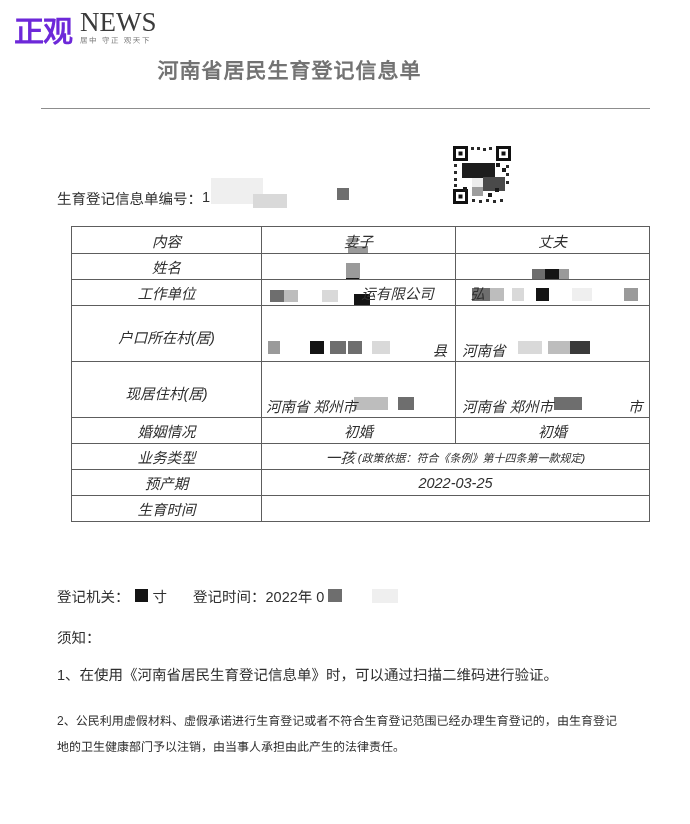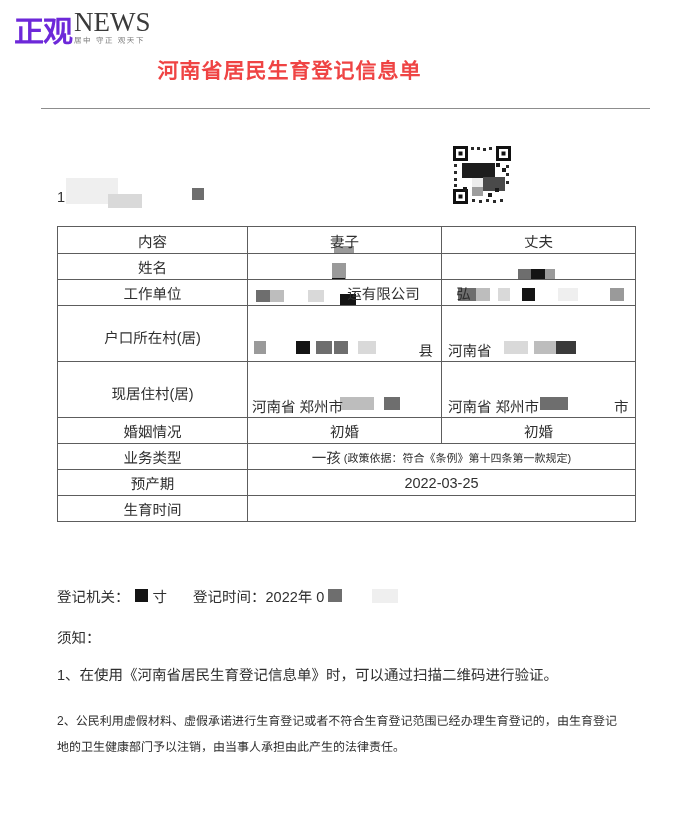--- a/index.html
+++ b/index.html
@@ -28,21 +28,21 @@
     font-size: 30px;
     line-height: 30px;
     font-weight: 700;
     color: #6d28d9;
     letter-spacing: -1px;
     font-family: "DejaVu Sans", sans-serif;
   }
   .logo-right {
     display: flex;
     flex-direction: column;
-    margin-left: 2px;
+    margin-left: 8px;
     margin-bottom: 1px;
   }
   .logo-news {
     font-family: "Liberation Serif", "DejaVu Serif", serif;
     font-size: 27px;
     line-height: 26px;
     color: #3b3b3b;
     letter-spacing: 0px;
   }
   .logo-tag {
@@ -57,21 +57,21 @@
   
   .doc-title {
     position: absolute;
     top: 54px;
     left: 0;
     width: 579px;
     text-align: center;
     font-size: 21px;
     font-weight: 700;
     letter-spacing: 1px;
-    color: #ef4444;
+    color: #737373;
   }
   .title-rule {
     position: absolute;
     left: 41px;
     top: 108px;
     width: 609px;
     height: 1px;
     background: #8d8d8d;
   }
 
@@ -101,25 +101,26 @@
   .g2 { background: #bdbdbd; }
   .g3 { background: #9a9a9a; }
   .g4 { background: #6e6e6e; }
   .g5 { background: #3a3a3a; }
   .g6 { background: #141414; }
   .g7 { background: #efefef; }
 
   
   table.form {
     position: absolute;
-    left: 57px;
+    left: 71px;
     top: 226px;
     width: 578px;
     border-collapse: collapse;
     table-layout: fixed;
+    font-style: italic;
   }
   table.form td {
     border: 1px solid #5d5d5d;
     font-size: 14.5px;
     color: #2f2f2f;
     text-align: center;
     vertical-align: middle;
     padding: 0;
     position: relative;
     overflow: hidden;
@@ -189,20 +190,21 @@
   <span class="logo-right">
     <span class="logo-news">NEWS</span>
     <span class="logo-tag">居中 守正 观天下</span>
   </span>
 </div>
 
 <div class="doc-title">河南省居民生育登记信息单</div>
 <div class="title-rule"></div>
 
 <div class="serial-line">
+  <span>生育登记信息单编号：</span>
   <span>1</span>
   <span class="rd g7" style="width:52px;height:26px;margin-left:1px;margin-top:-12px;"></span>
   <span class="rd g1" style="width:34px;height:14px;margin-left:-10px;margin-top:8px;"></span>
   <span class="rd g4" style="width:12px;height:12px;margin-left:50px;margin-top:-6px;"></span>
 </div>
 
 <svg class="qr" viewBox="0 0 64 64">
   <rect x="0" y="0" width="64" height="64" fill="#ffffff"></rect>
   <g fill="#111111">
     <rect x="3" y="3" width="15" height="15"></rect>

